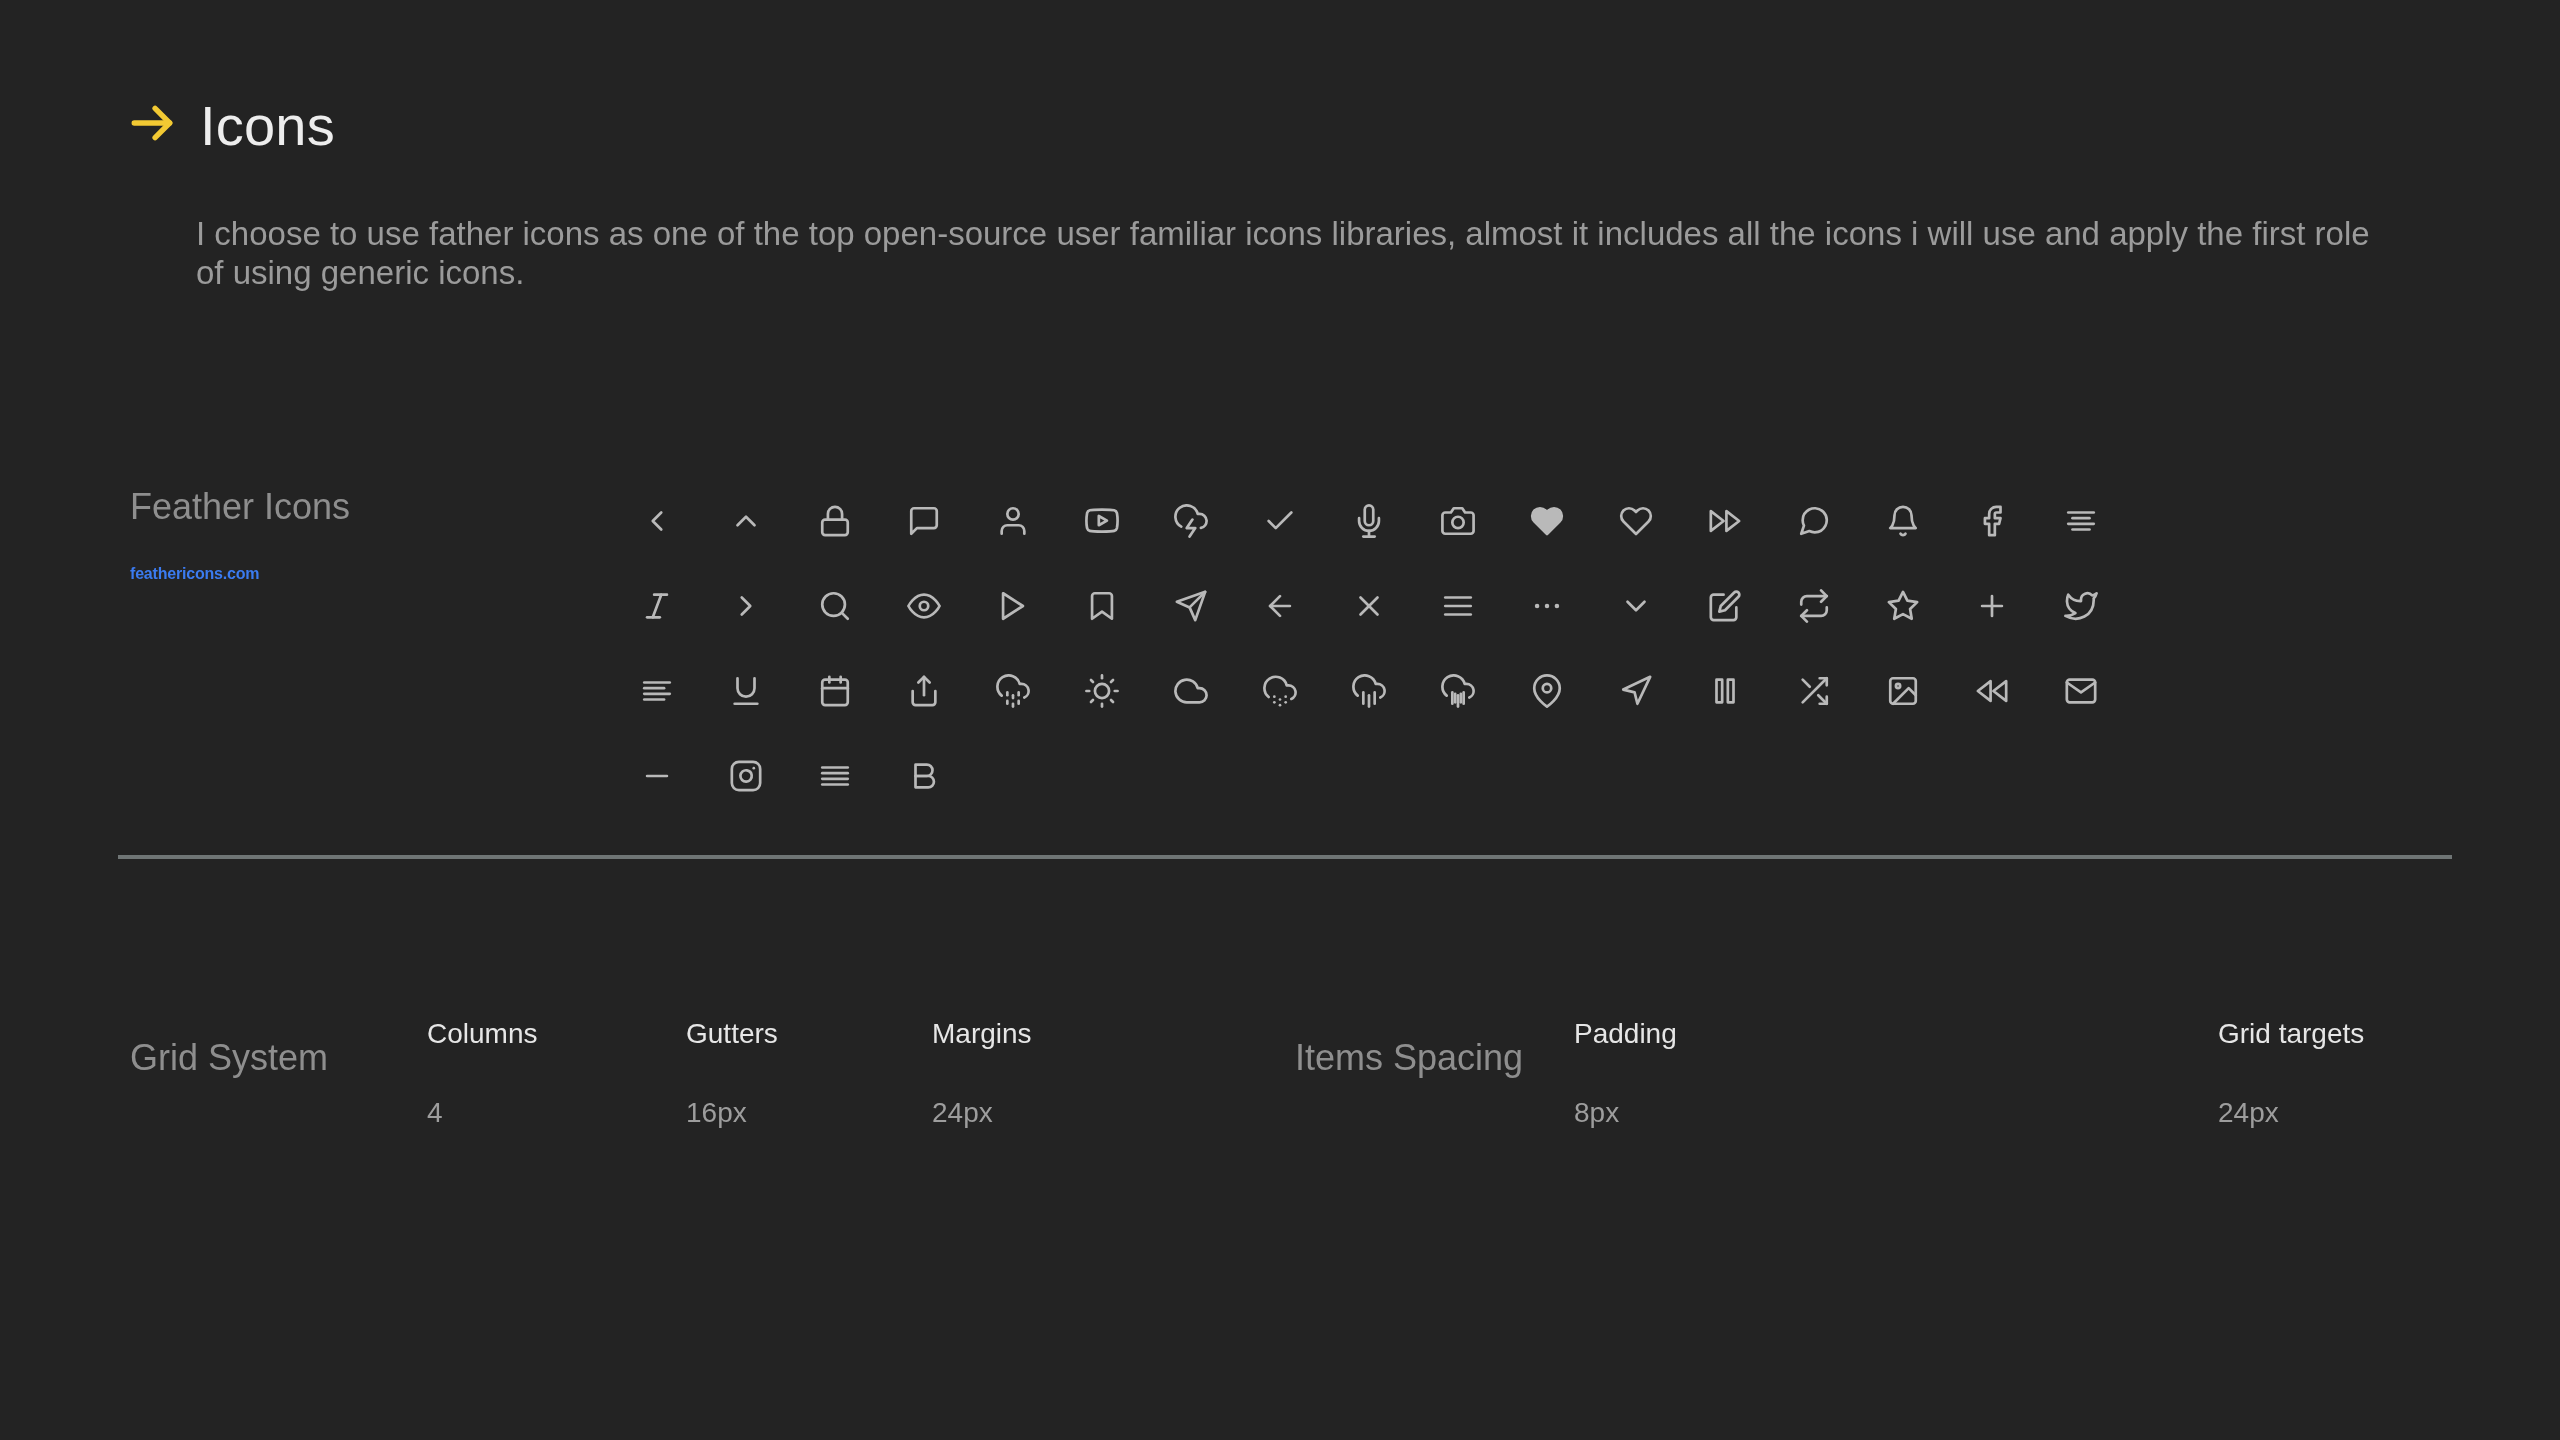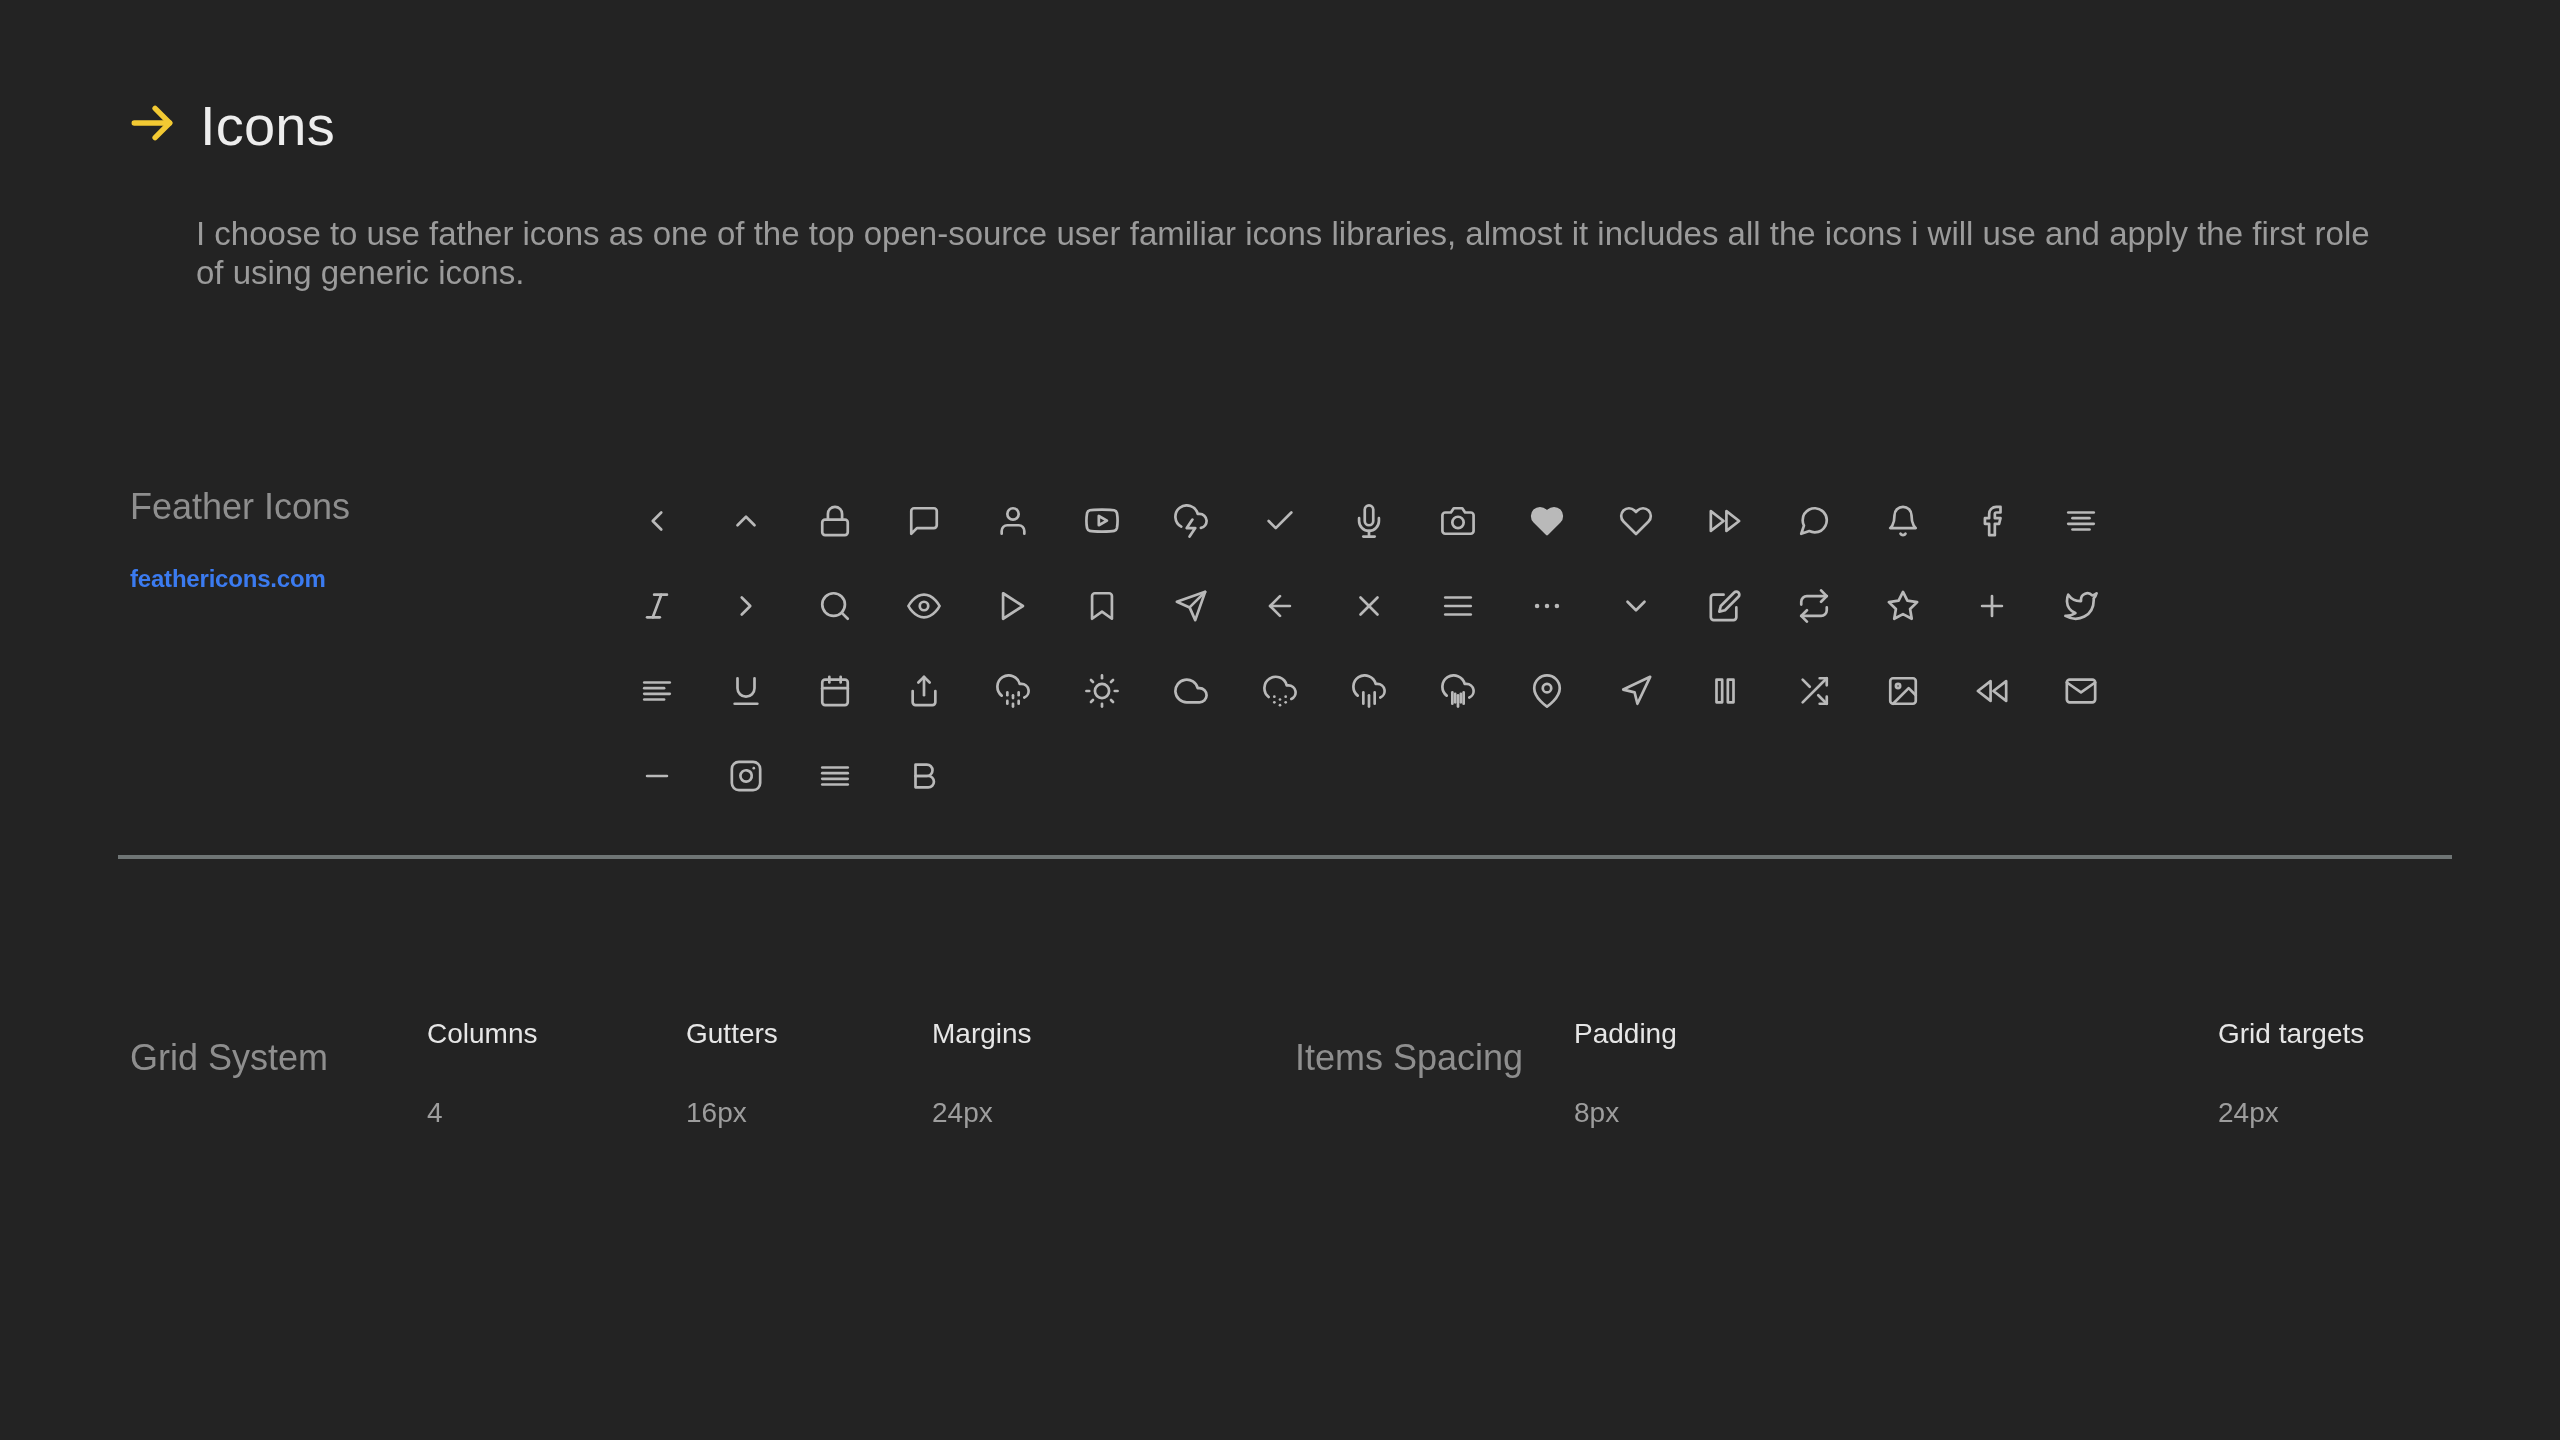--- a/index.html
+++ b/index.html
@@ -60,21 +60,21 @@
   .feather-name {
     font-size: 36px;
     line-height: 1.18;
     color: #8e8e8e;
     font-weight: 400;
     width: 230px;
   }
   .feather-link {
     display: inline-block;
     margin-top: 37px;
-    font-size: 24px;
+    font-size: 16px;
     font-weight: bold;
     color: #3b7bf0;
     text-decoration: none;
     letter-spacing: -0.2px;
   }
 
   .icon-grid {
     position: absolute;
     left: 612px;
     top: 478px;

